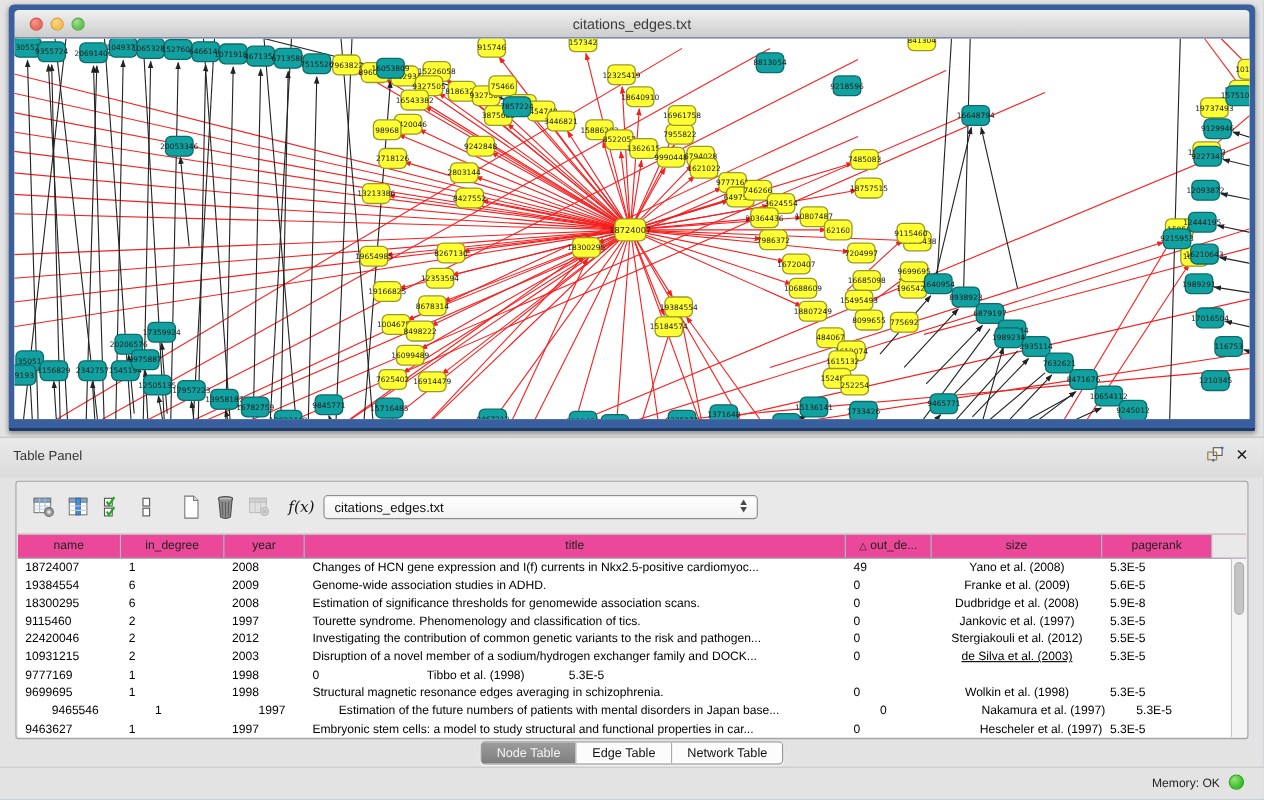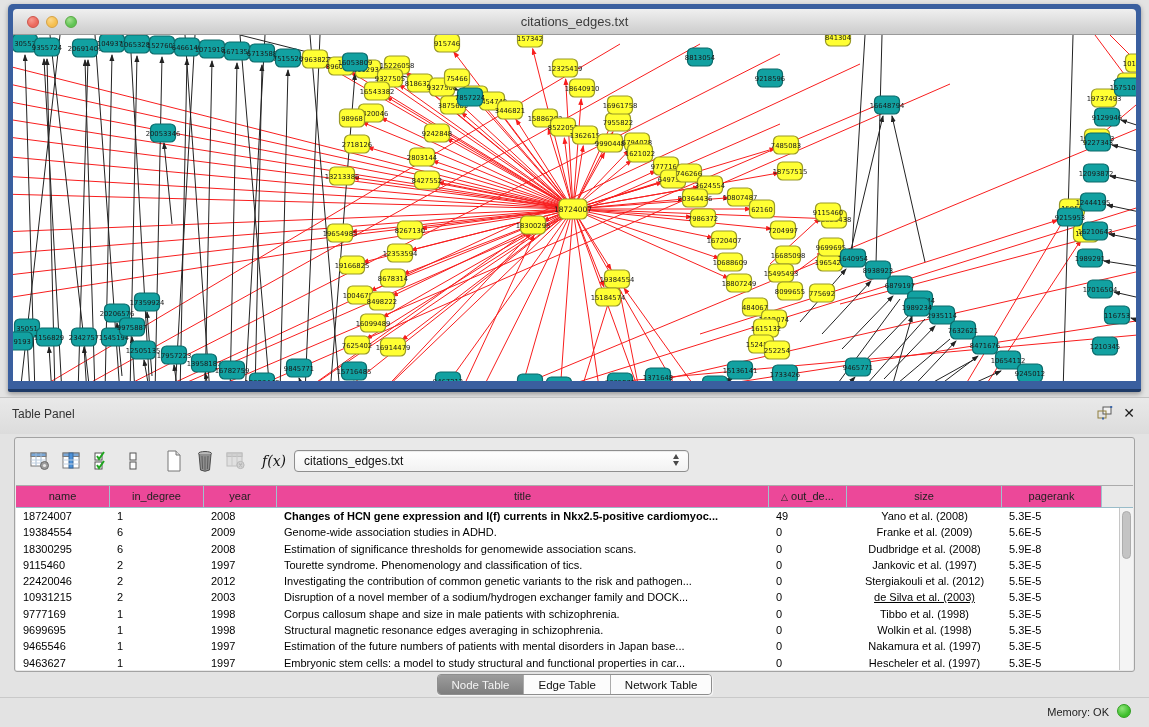--- a/index.html
+++ b/index.html
@@ -942,21 +942,21 @@
           <div class="hcell" style="width: 78px;"><span class="tri">△</span> out_de...</div>
           <div class="hcell" style="width: 155px;">size</div>
           <div class="hcell" style="width: 100px;">pagerank</div>
           <div class="hcell filler" style="flex: 1 1 0%;"></div>
         </div>
       <div class="gbody" id="gbody">
           <div class="trow">
             <div class="tcell" style="width: 94px;">18724007</div>
             <div class="tcell" style="width: 94px;">1</div>
             <div class="tcell" style="width: 73px;">2008</div>
-            <div class="tcell" style="width: 492px; font-weight: bold;">Changes of HCN gene expression and I(f) currents in Nkx2.5-positive cardiomyoc...</div>
+            <div class="tcell" style="width: 492px;">Changes of HCN gene expression and I(f) currents in Nkx2.5-positive cardiomyoc...</div>
             <div class="tcell" style="width: 78px;">49</div>
             <div class="tcell center" style="width: 155px;">Yano et al. (2008)</div>
             <div class="tcell" style="width: 100px;">5.3E-5</div>
           </div>
           <div class="trow">
             <div class="tcell" style="width: 94px;">19384554</div>
             <div class="tcell" style="width: 94px;">6</div>
             <div class="tcell" style="width: 73px;">2009</div>
             <div class="tcell" style="width: 492px;">Genome-wide association studies in ADHD.</div>
             <div class="tcell" style="width: 78px;">0</div>
@@ -996,50 +996,49 @@
             <div class="tcell" style="width: 73px;">2003</div>
             <div class="tcell" style="width: 492px;">Disruption of a novel member of a sodium/hydrogen exchanger family and DOCK...</div>
             <div class="tcell" style="width: 78px;">0</div>
             <div class="tcell center" style="width: 155px; text-decoration: underline;">de Silva et al. (2003)</div>
             <div class="tcell" style="width: 100px;">5.3E-5</div>
           </div>
           <div class="trow">
             <div class="tcell" style="width: 94px;">9777169</div>
             <div class="tcell" style="width: 94px;">1</div>
             <div class="tcell" style="width: 73px;">1998</div>
-            <div class="tcell" style="width: 492px;">Corpus callosum shape and size in male patients with schizophrenia.</div>
             <div class="tcell" style="width: 78px;">0</div>
             <div class="tcell center" style="width: 155px;">Tibbo et al. (1998)</div>
             <div class="tcell" style="width: 100px;">5.3E-5</div>
           </div>
           <div class="trow">
             <div class="tcell" style="width: 94px;">9699695</div>
             <div class="tcell" style="width: 94px;">1</div>
             <div class="tcell" style="width: 73px;">1998</div>
             <div class="tcell" style="width: 492px;">Structural magnetic resonance edges averaging in schizophrenia.</div>
             <div class="tcell" style="width: 78px;">0</div>
             <div class="tcell center" style="width: 155px;">Wolkin et al. (1998)</div>
             <div class="tcell" style="width: 100px;">5.3E-5</div>
           </div>
           <div class="trow">
-            <div class="tcell" style="width: 94px;">9465546</div>
+            <div class="tcell" style="width: 94px; margin-left: 24px;">9465546</div>
             <div class="tcell" style="width: 94px;">1</div>
             <div class="tcell" style="width: 73px;">1997</div>
             <div class="tcell" style="width: 492px;">Estimation of the future numbers of patients with mental disorders in Japan base...</div>
             <div class="tcell" style="width: 78px;">0</div>
             <div class="tcell center" style="width: 155px;">Nakamura et al. (1997)</div>
             <div class="tcell" style="width: 100px;">5.3E-5</div>
           </div>
           <div class="trow">
             <div class="tcell" style="width: 94px;">9463627</div>
             <div class="tcell" style="width: 94px;">1</div>
             <div class="tcell" style="width: 73px;">1997</div>
             <div class="tcell" style="width: 492px;">Embryonic stem cells: a model to study structural and functional properties in car...</div>
             <div class="tcell" style="width: 78px;">0</div>
-            <div class="tcell center" style="width: 155px;">Hescheler et al. (1997)</div>
+            <div class="tcell center" style="width: 155px; text-align: right;">Hescheler et al. (1997)</div>
             <div class="tcell" style="width: 100px;">5.3E-5</div>
           </div>
         </div>
       <div class="vscroll">
         <div class="thumb"></div>
       </div>
     </div>
   </div>
 
   <div class="tabs" id="tabs">

